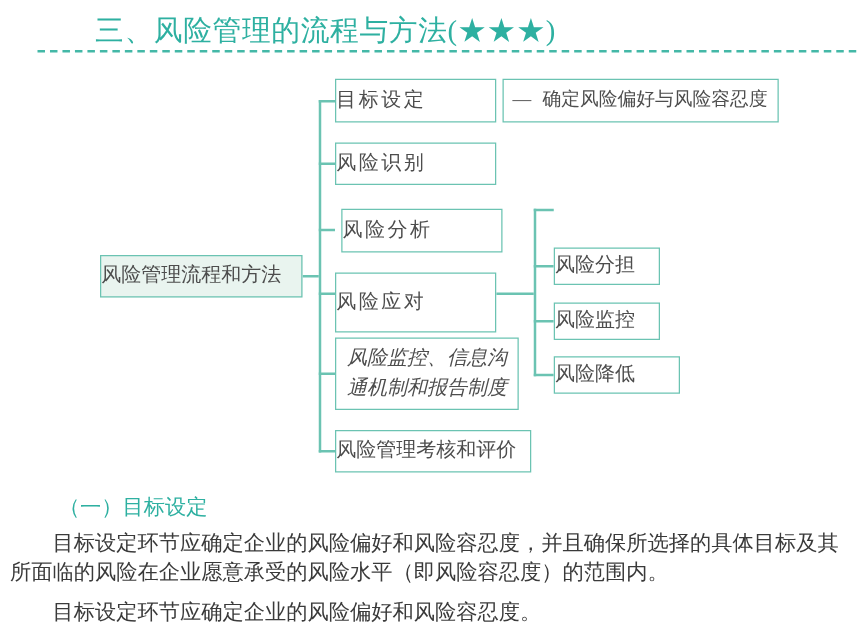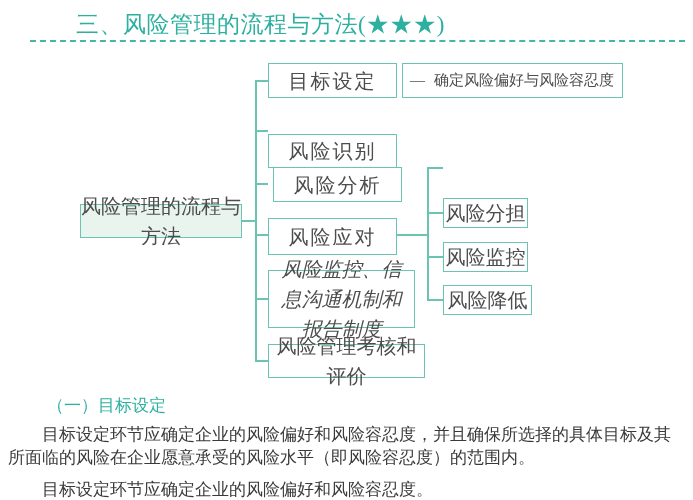--- a/index.html
+++ b/index.html
@@ -28,25 +28,24 @@
     top: 40px;
     width: 655px;
     height: 0;
     border-top: 2px dashed #44b8a7;
   }
   .box {
     position: absolute;
     border: 1.5px solid #6bc3b2;
     background: #ffffff;
     color: #4d4d4d;
-    font-size: 20px;
+    font-size: 16px;
     line-height: 1.5;
     display: flex;
     align-items: center;
-    justify-content: center;
     text-align: center;
   }
   .box.root { background: #e9f4ef; }
   .box.stage4 { padding: 0 6px; font-style: italic; }
   .box.note {
     justify-content: flex-start;
     text-align: left;
     font-size: 15px;
     padding-left: 7px;
   }
@@ -90,54 +89,54 @@
   <div class="conn" style="left:255px;top:298px;width:13px;height:2px;"></div>
   <div class="conn" style="left:255px;top:360px;width:13px;height:2px;"></div>
   <div class="conn" style="left:397px;top:234px;width:30px;height:2px;"></div>
   <div class="conn" style="left:427px;top:167px;width:2px;height:134px;"></div>
   <div class="conn" style="left:427px;top:167px;width:16px;height:2px;"></div>
   <div class="conn" style="left:427px;top:212px;width:16px;height:2px;"></div>
   <div class="conn" style="left:427px;top:256px;width:16px;height:2px;"></div>
   <div class="conn" style="left:427px;top:299px;width:16px;height:2px;"></div>
 
   <div class="box root" style="left:80px;top:204px;width:162px;height:34px;">
-    <span>风险管理的流程与方法</span>
+    <span>风险管理流程和方法</span>
   </div>
 
   <div class="box ls2" style="left:268px;top:63px;width:129px;height:35px;">
     <span>目标设定</span>
   </div>
-  <div class="box ls2" style="left:268px;top:114px;width:129px;height:34px;margin-top:20px;">
+  <div class="box ls2" style="left:268px;top:114px;width:129px;height:34px;">
     <span>风险识别</span>
   </div>
   <div class="box ls2" style="left:273px;top:167px;width:129px;height:35px;">
     <span>风险分析</span>
   </div>
-  <div class="box ls2" style="left:268px;top:218px;width:129px;height:37px;">
+  <div class="box ls2" style="left:268px;top:218px;width:129px;height:48px;">
     <span>风险应对</span>
   </div>
   <div class="box stage4" style="left:268px;top:270px;width:147px;height:58px;">
     <span>风险监控、信息沟通机制和报告制度</span>
   </div>
   <div class="box" style="left:268px;top:344px;width:157px;height:34px;">
     <span>风险管理考核和评价</span>
   </div>
 
   <div class="box note" style="left:402px;top:63px;width:221px;height:35px;">
     <span class="dash">—</span>
     <span>确定风险偏好与风险容忍度</span>
   </div>
 
   <div class="box" style="left:443px;top:198px;width:85px;height:30px;">
     <span>风险分担</span>
   </div>
   <div class="box" style="left:443px;top:242px;width:85px;height:30px;">
     <span>风险监控</span>
   </div>
-  <div class="box" style="left:443px;top:285px;width:89px;height:30px;">
+  <div class="box" style="left:443px;top:285px;width:101px;height:30px;">
     <span>风险降低</span>
   </div>
 
   <div class="section-heading">（一）目标设定</div>
   <p class="para para1">目标设定环节应确定企业的风险偏好和风险容忍度，并且确保所选择的具体目标及其所面临的风险在企业愿意承受的风险水平（即风险容忍度）的范围内。</p>
   <p class="para para2">目标设定环节应确定企业的风险偏好和风险容忍度。</p>
 
 </div>
 
 </body></html>

